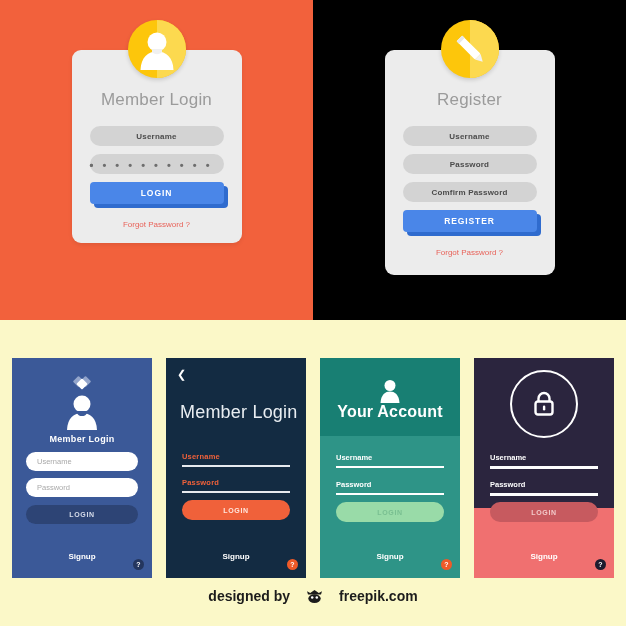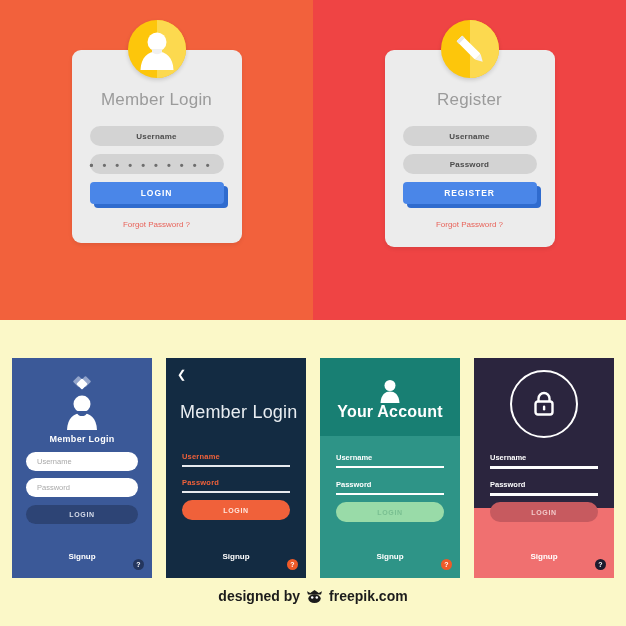--- a/index.html
+++ b/index.html
@@ -12,21 +12,21 @@
   .page { position: relative; width: 626px; height: 508px; }
 
   
   .top-section {
     position: absolute; left: 0; top: 0;
     width: 626px; height: 320px;
     display: flex;
   }
   .top-panel { position: relative; width: 313px; height: 320px; }
   .panel-orange { background: #f2613c; }
-  .panel-teal   { background: #ef4444; }
+  .panel-teal   { background: #000000; }
 
   .card-wrap {
     position: absolute; left: 50%; transform: translateX(-50%);
   }
   .login-card-wrap { top: 50px; }
   .reg-card-wrap   { top: 50px; }
 
   .big-card {
     width: 170px;
     background: #ececec;
@@ -308,21 +308,21 @@
     text-align: center; color: #ffffff;
     font-size: 8px; font-weight: bold;
     z-index: 2;
     cursor: pointer;
   }
 
   
   .footer {
     position: absolute; left: 0; bottom: 22px; width: 100%;
     display: flex; align-items: center; justify-content: center;
-    gap: 6px;
+    gap: 16px;
     color: #1c1c1c;
     font-size: 14px;
     font-weight: bold;
   }
   .footer svg { display: block; }
 </style>
 </head>
 <body>
 
 <div class="page">
@@ -363,20 +363,21 @@
               <rect x="25" y="14" width="8" height="26" rx="1.2" fill="#ffffff"></rect>
               <path d="M25 40 L29 47 L33 40 Z" fill="#f2f2f2"></path>
               <rect x="25" y="14" width="8" height="3.4" fill="#e7e7e7"></rect>
             </g>
           </svg>
         </div>
         <div class="big-card reg-card">
           <div class="big-card-title">Register</div>
           <div class="pill-field">Username</div>
           <div class="pill-field">Password</div>
+          <div class="pill-field">Comfirm Password</div>
           <div class="pill-btn-wrap">
             <div class="pill-btn-shadow"></div>
             <div class="pill-btn">REGISTER</div>
           </div>
           <div class="forgot-link">Forgot Password ?</div>
         </div>
       </div>
     </div>
   </div>
 

